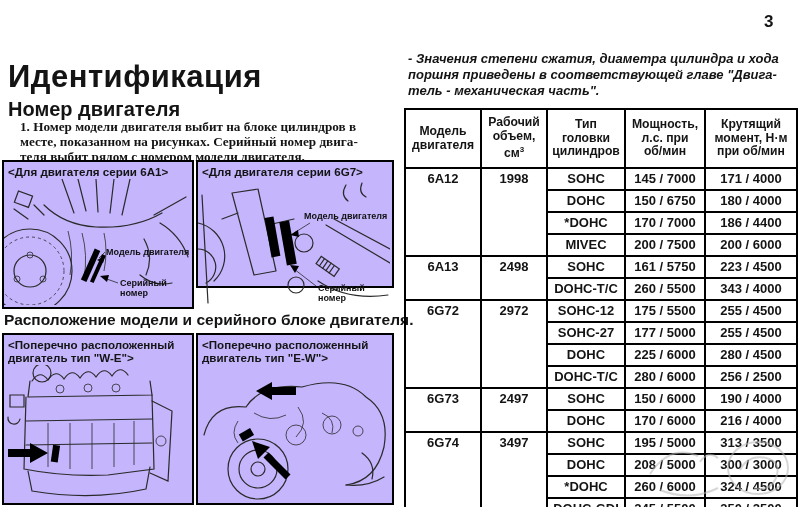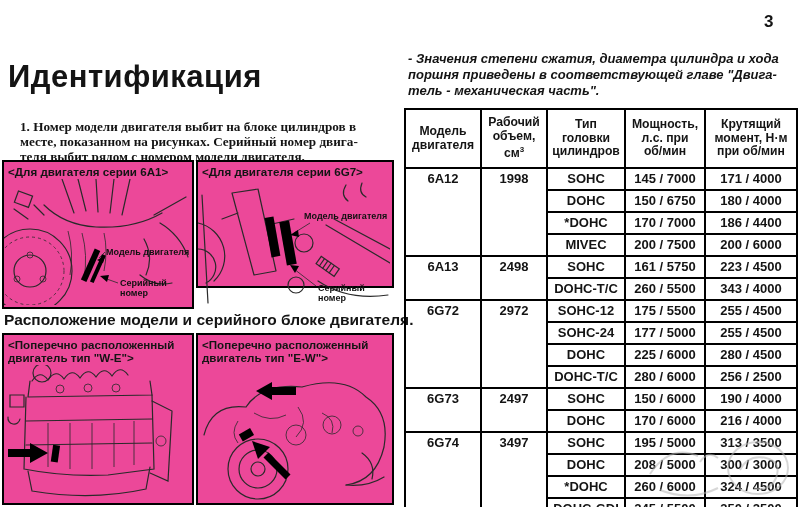--- a/index.html
+++ b/index.html
@@ -3,21 +3,21 @@
 <meta charset="utf-8">
 <style>
   html,body{margin:0;padding:0;background:#e8e8e8;}
   #page{position:relative;width:800px;height:507px;background:#fff;color:#141414;
         font-family:"Liberation Sans",sans-serif;overflow:hidden;}
   
   #title{position:absolute;left:8px;top:38px;font-size:31px;font-weight:bold;letter-spacing:.5px;}
   #subtitle{position:absolute;left:8px;top:81px;font-size:20px;font-weight:bold;}
   #para{position:absolute;left:20px;top:106px;width:390px;font-size:13.2px;font-weight:bold;
         line-height:15px;white-space:pre-line;font-family:Liberation Serif, serif;}
-  .fig{position:absolute;border:2px solid #000;background:#ec4899;box-sizing:border-box;}
+  .fig{position:absolute;border:2px solid #000;background:#c4b5fd;box-sizing:border-box;}
   #fig-6a1{left:2px;top:160px;width:192px;height:149px;}
   #fig-6g7{left:196px;top:160px;width:198px;height:128px;}
   #loc-heading{position:absolute;left:4px;top:311px;font-size:15.5px;font-weight:bold;}
   #fig-we{left:2px;top:333px;width:192px;height:172px;}
   #fig-ew{left:196px;top:333px;width:198px;height:172px;}
   .figcap{font-size:11.6px;font-weight:bold;line-height:13px;margin:3px 0 0 4px;white-space:pre-line;}
   .art{display:block;margin-top:1px;}
   .art .ln{stroke:#2a2a2a;fill:none;stroke-width:1.2;stroke-linecap:round;}
   .art .thin{stroke:#2a2a2a;fill:none;stroke-width:.8;}
   .art .blk{fill:#000;stroke:none;}
@@ -35,20 +35,21 @@
   #spec-table td{font-size:13px;font-weight:bold;height:20px;line-height:20px;}
   #spec-table td.model,#spec-table td.vol{vertical-align:top;margin-left:36px;}
   #watermark{position:absolute;left:642px;top:432px;opacity:.55;}
 </style>
 </head>
 <body>
 
 <div id="page">
 
   <h1 id="title">Идентификация</h1>
+  <h2 id="subtitle">Номер двигателя</h2>
   <p id="para">1. Номер модели двигателя выбит на блоке цилиндров в
 месте, показанном на рисунках. Серийный номер двига-
 теля выбит рядом с номером модели двигателя.</p>
 
   <div class="fig" id="fig-6a1">
     <div class="figcap">&lt;Для двигателя серии 6A1&gt;</div>
     <svg class="art" width="186" height="126" viewBox="0 0 186 126">
       <path class="ln" d="M58,0 L70,34 M74,0 L82,32 M92,0 L94,33 M110,0 L106,34 M126,0 L118,36"></path>
       <path class="ln" d="M40,26 Q60,46 92,48 Q130,50 158,34"></path>
       <path class="ln" d="M150,36 L182,18 M156,44 Q176,56 184,78 M140,60 Q150,78 142,96 M136,96 Q150,108 168,104"></path>
@@ -214,21 +215,21 @@
     </tr>
 
     <tr>
       <td class="model" rowspan="4">6G72</td>
       <td class="vol" rowspan="4">2972</td>
       <td>SOHC-12</td>
       <td>175 / 5500</td>
       <td>255 / 4500</td>
     </tr>
     <tr>
-      <td>SOHC-24</td>
+      <td>SOHC-27</td>
       <td>177 / 5000</td>
       <td>255 / 4500</td>
     </tr>
     <tr>
       <td>DOHC</td>
       <td>225 / 6000</td>
       <td>280 / 4500</td>
     </tr>
     <tr>
       <td>DOHC-T/C</td>

